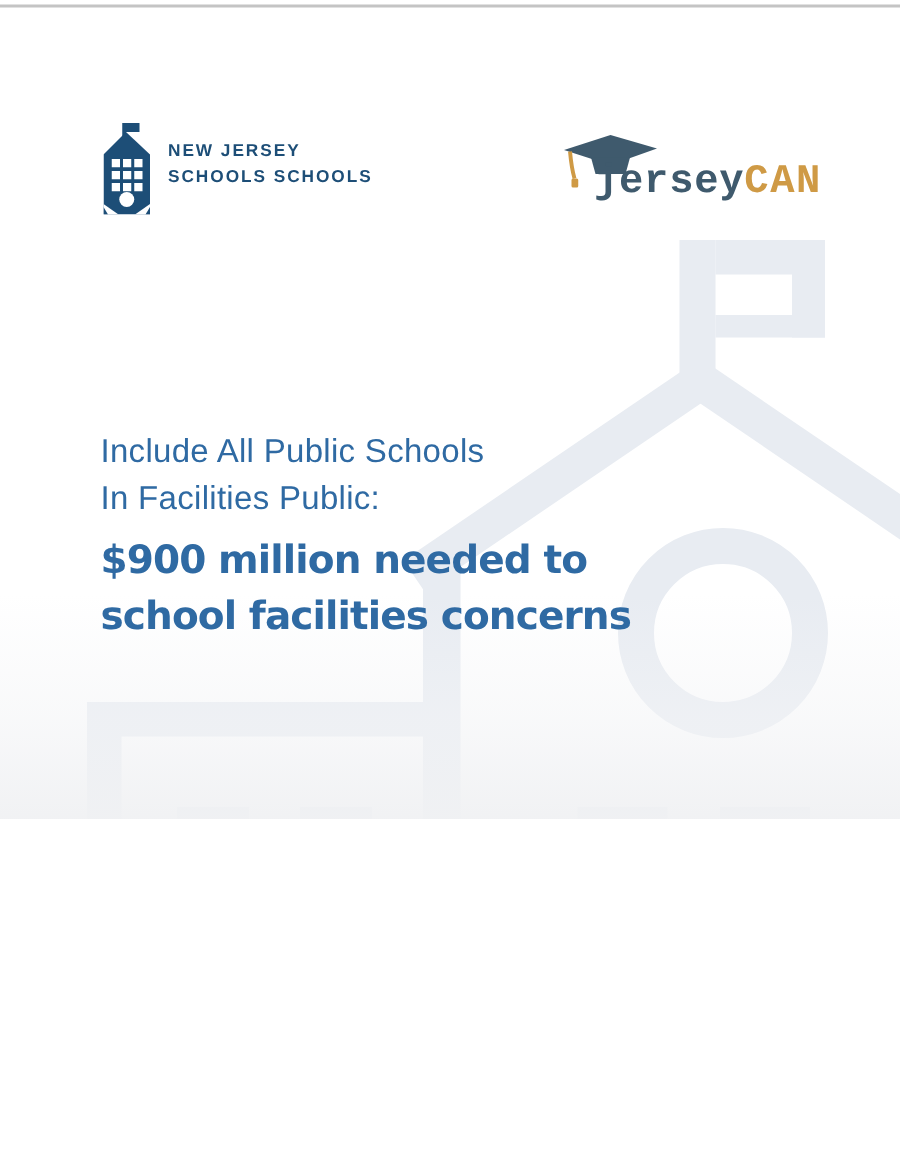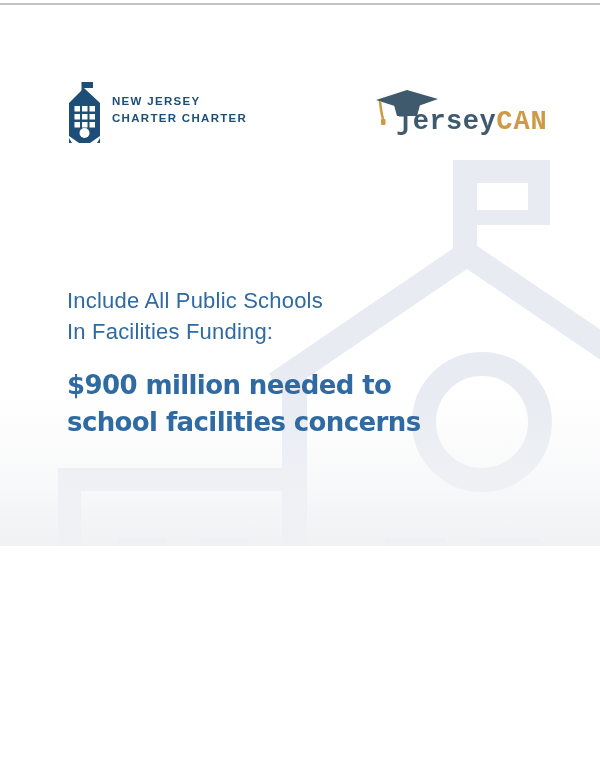--- a/index.html
+++ b/index.html
@@ -27,21 +27,21 @@
   
   #jerseycan{left:374px;top:84px;width:170px;height:60px;}
   #jerseycan .cap{position:absolute;left:0;top:2px;}
   #jerseycan .text{position:absolute;left:22px;top:23px;font-family:Liberation Mono, monospace;
                    font-weight:bold;font-size:27px;white-space:nowrap;letter-spacing:0.5px;}
   #jerseycan .jersey{color:var(--slate);}
   #jerseycan .can{color:var(--gold);letter-spacing:1px;}
   
   #title-block{left:67px;top:285px;width:490px;color:var(--title-blue);}
   .subtitle{font-size:22px;line-height:31px;font-weight:normal;letter-spacing:0.2px;white-space:nowrap;}
-  .headline{margin-top:20px;font-family:"DejaVu Sans",sans-serif;font-size:26px;line-height:37px;
+  .headline{margin-top:9px;font-family:"DejaVu Sans",sans-serif;font-size:26px;line-height:37px;
             font-weight:bold;letter-spacing:-0.6px;white-space:nowrap;}
   
   #divider{left:70px;top:716px;width:460px;height:3px;background:var(--rule-blue);}
 </style>
 </head>
 <body>
 
 <div id="page">
 
   <svg id="watermark" width="600" height="778" viewBox="0 0 600 778" aria-hidden="true">
@@ -102,37 +102,37 @@
         <polygon points="0,61 0,54 10,61"></polygon>
         <polygon points="31,61 31,54 21,61"></polygon>
       </g>
       <g fill="var(--logo-navy)">
         <polygon points="0,56 3,61 0,61"></polygon>
         <polygon points="31,56 28,61 31,61"></polygon>
       </g>
     </svg>
     <div class="text">
       <div>NEW JERSEY</div>
-      <div>CHARTER CHARTER</div>
+      <div>SCHOOLS SCHOOLS</div>
     </div>
   </div>
 
   <div id="jerseycan" class="content">
     <svg class="cap" width="66" height="46" viewBox="0 0 66 46" aria-hidden="true">
       <polygon fill="var(--slate)" points="2,14 33,4 64,13 33,24"></polygon>
       <polygon fill="var(--slate)" points="20,19 46,19 43,30 23,30"></polygon>
       <path d="M6,15 Q7,26 9,33" stroke="var(--gold)" stroke-width="2.6" fill="none"></path>
       <rect fill="var(--gold)" x="7" y="33" width="4.5" height="6" rx="1"></rect>
     </svg>
     <div class="text"><span class="jersey">jersey</span><span class="can">CAN</span></div>
   </div>
 
   <div id="title-block" class="content">
     <div class="subtitle">Include All Public Schools</div>
-    <div class="subtitle">In Facilities Funding:</div>
+    <div class="subtitle">In Facilities Public:</div>
     <div class="headline">
       <div>$900 million needed to</div>
       <div>school facilities concerns</div>
     </div>
   </div>
 
   <div id="divider" class="content"></div>
 
 </div>
 

